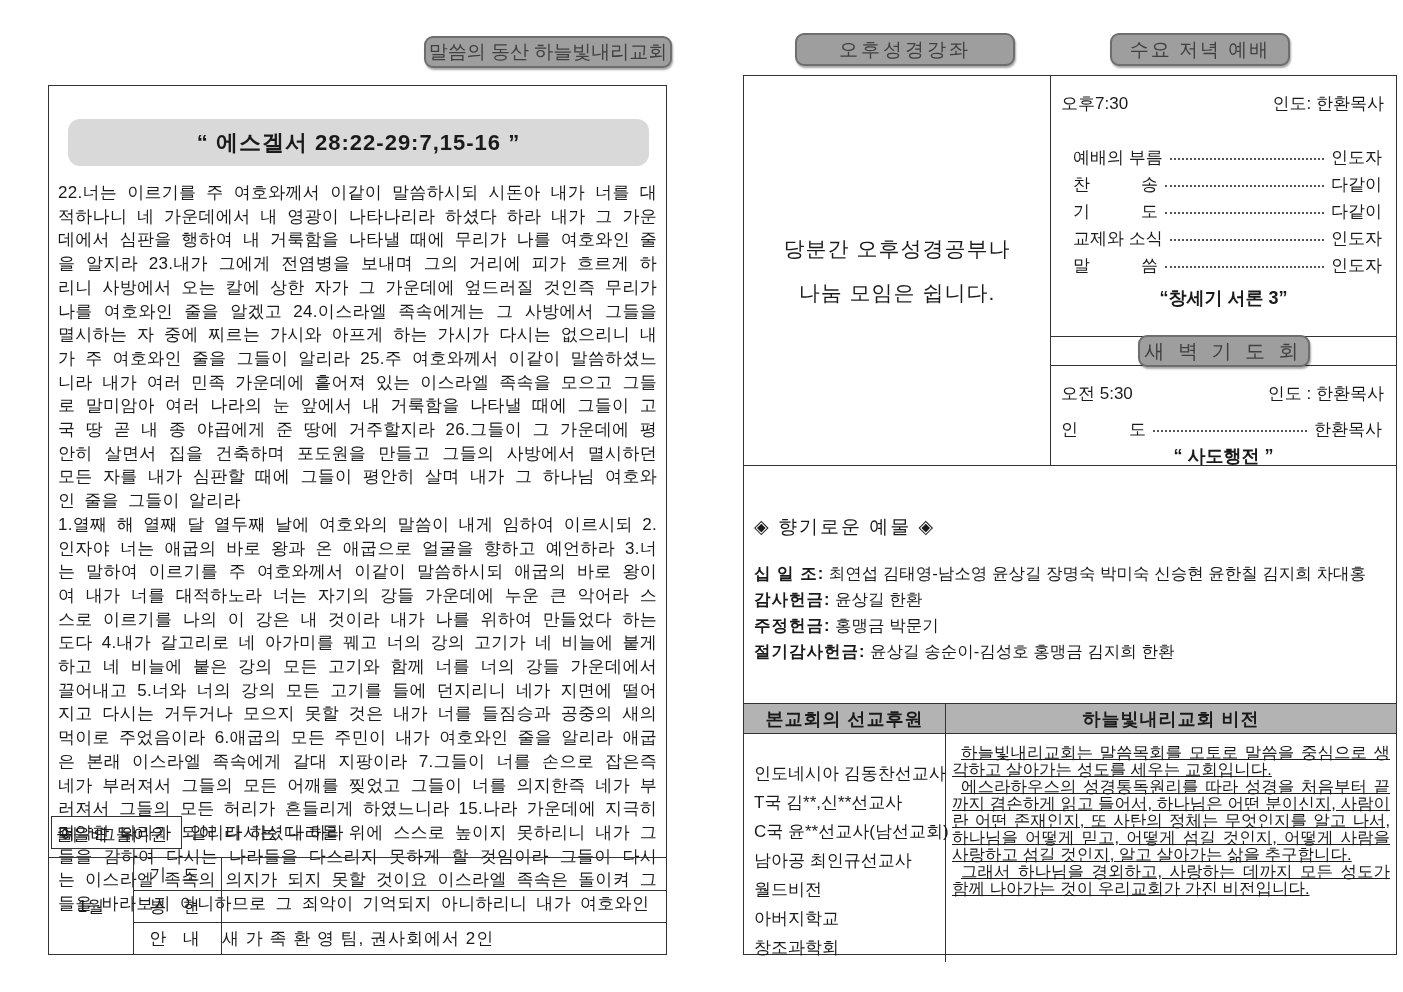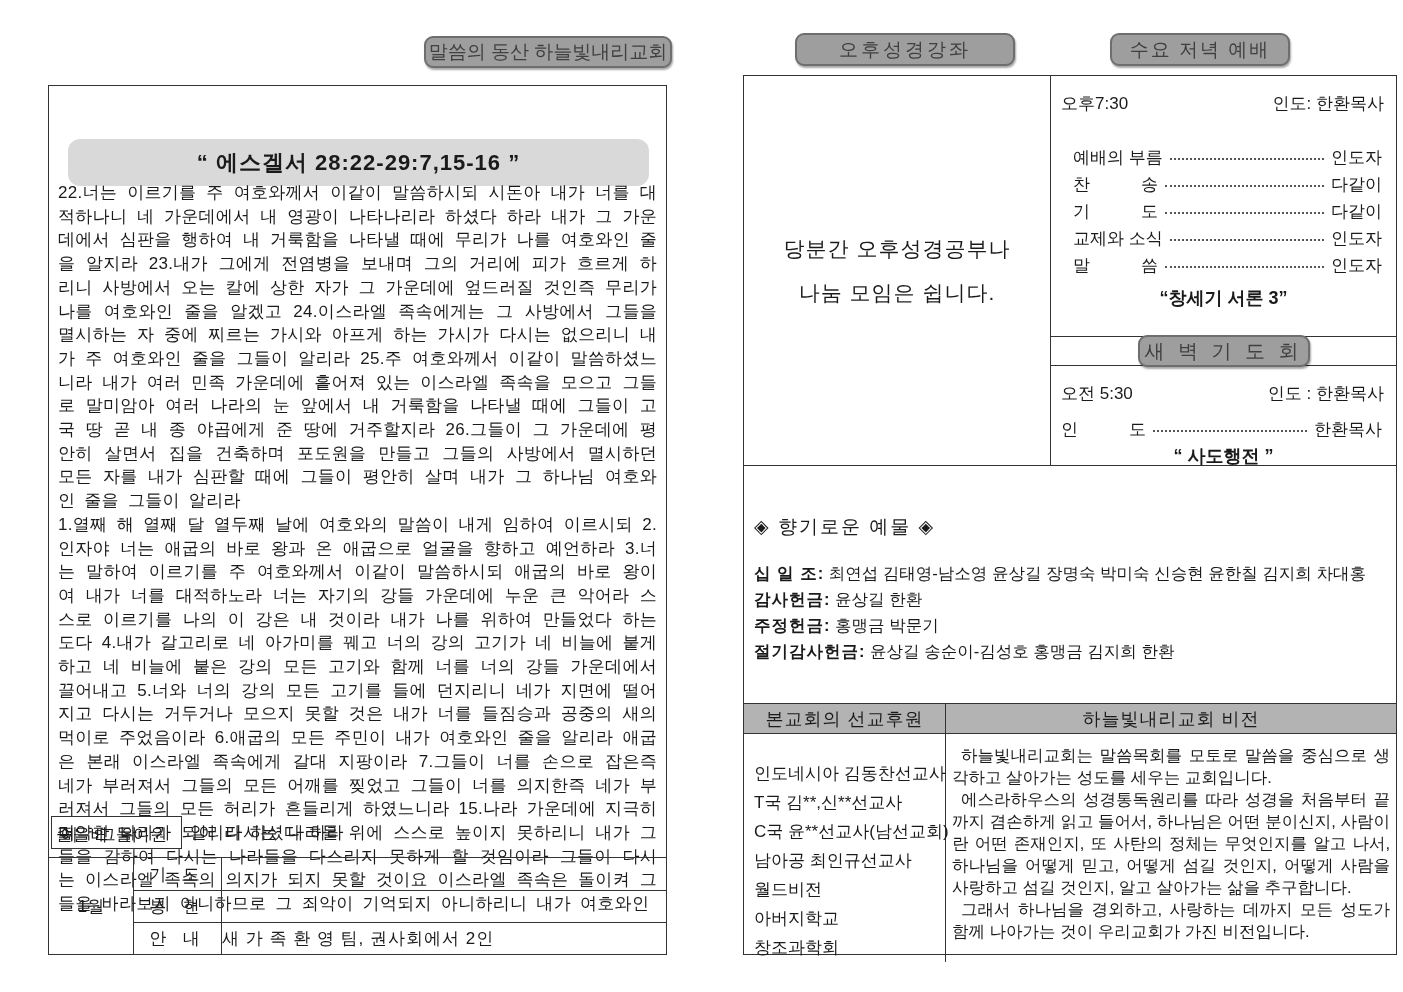--- a/index.html
+++ b/index.html
@@ -22,21 +22,21 @@
   }
   
   .page-left{
     position:absolute; left:48px; top:85px; width:619px; height:870px;
     border:1px solid var(--line);
   }
   .title-banner{
     position:absolute; left:19px; top:33px; width:581px; height:47px;
     background:var(--banner_bg); border-radius:12px;
     display:flex; align-items:center; justify-content:center;
-    font-weight:bold; font-size:22px; letter-spacing:1px;margin-top:20px;
+    font-weight:bold; font-size:22px; letter-spacing:1px;
   }
   .scripture{
     position:absolute; left:9px; right:9px; top:95px;
     font-size:17px; line-height:23.7px; text-align:justify;
     word-spacing:4px; letter-spacing:.3px;
   }
   .scripture p{margin:0;}
   .last-line{
     position:absolute; left:2px; top:730px; right:9px; height:33px;
     display:flex; align-items:center; font-size:17px; word-spacing:4px;
@@ -100,28 +100,28 @@
   .offering-heading{font-weight:normal; font-size:19px; letter-spacing:2px; margin-bottom:20px;}
   .offering-row{font-size:16.5px; line-height:26px; white-space:nowrap;}
   .offering-row b{letter-spacing:1px;}
   .mission-table{
     position:absolute; left:0; right:0; top:628px; bottom:0;
     display:grid; grid-template-columns:202px 1fr; grid-template-rows:30px 1fr;
   }
   .mt-header{
     background:var(--header_bg); border-bottom:1px solid var(--line);
     display:flex; align-items:center; justify-content:center;
-    font-weight:normal; font-size:18px; letter-spacing:1px;
+    font-weight:bold; font-size:18px; letter-spacing:1px;
   }
   .mt-header-left{border-right:1px solid var(--line);}
   .mission-list{
     border-right:1px solid var(--line); padding:25px 6px 0 10px;
     font-size:17px; line-height:29px; white-space:nowrap;
   }
-  .vision-cell{padding:10px 6px 0 6px; font-size:16.5px; line-height:22px; text-align:justify;}
+  .vision-cell{padding:10px 6px 0 6px; font-size:16.5px; line-height:17px; text-align:justify;text-decoration:underline;}
   .vision-cell p{text-indent:9px;}
 </style>
 </head>
 <body>
 
 <div class="badge" style="left:424px; top:36px; width:248px; height:32px;">말씀의 동산  하늘빛내리교회</div>
 <div class="badge" style="left:795px; top:33px; width:220px; height:33px; letter-spacing:3px;">오후성경강좌</div>
 <div class="badge" style="left:1110px; top:33px; width:180px; height:33px; letter-spacing:2px;">수요 저녁 예배</div>
 
 <div class="page-left">

